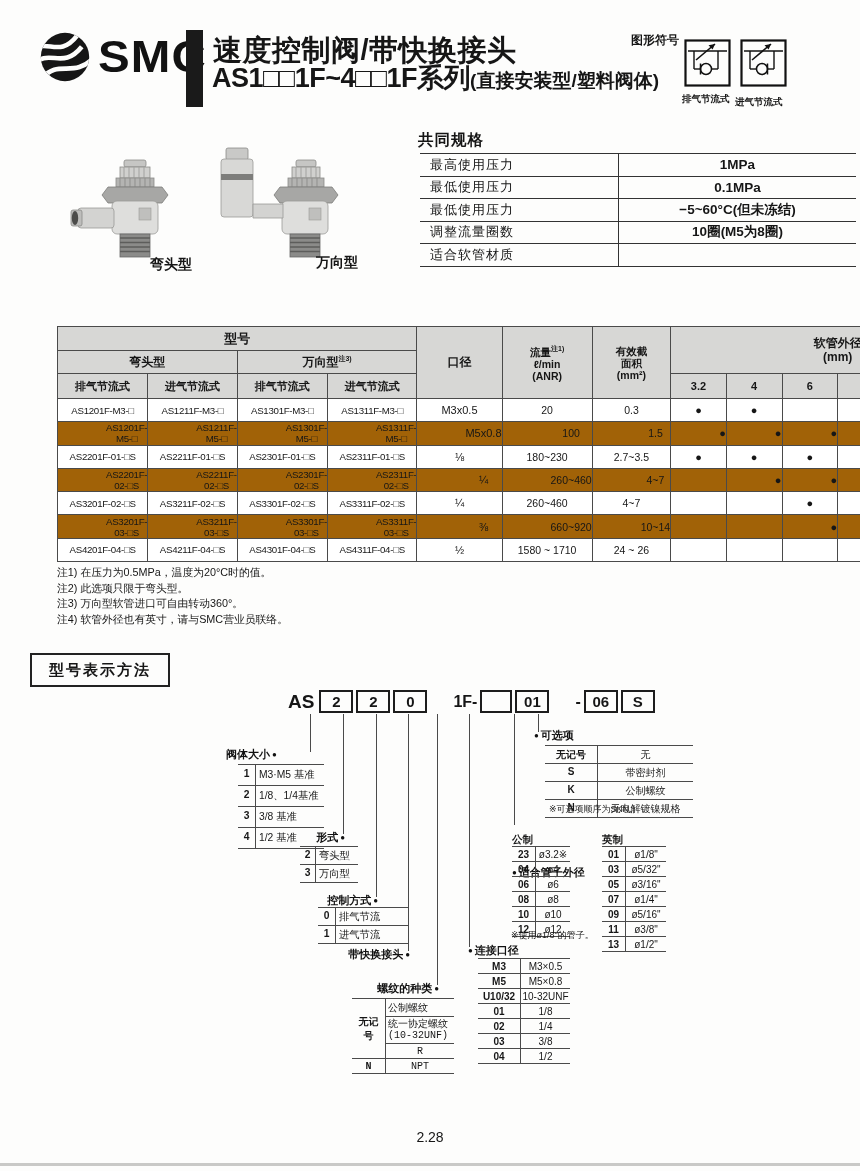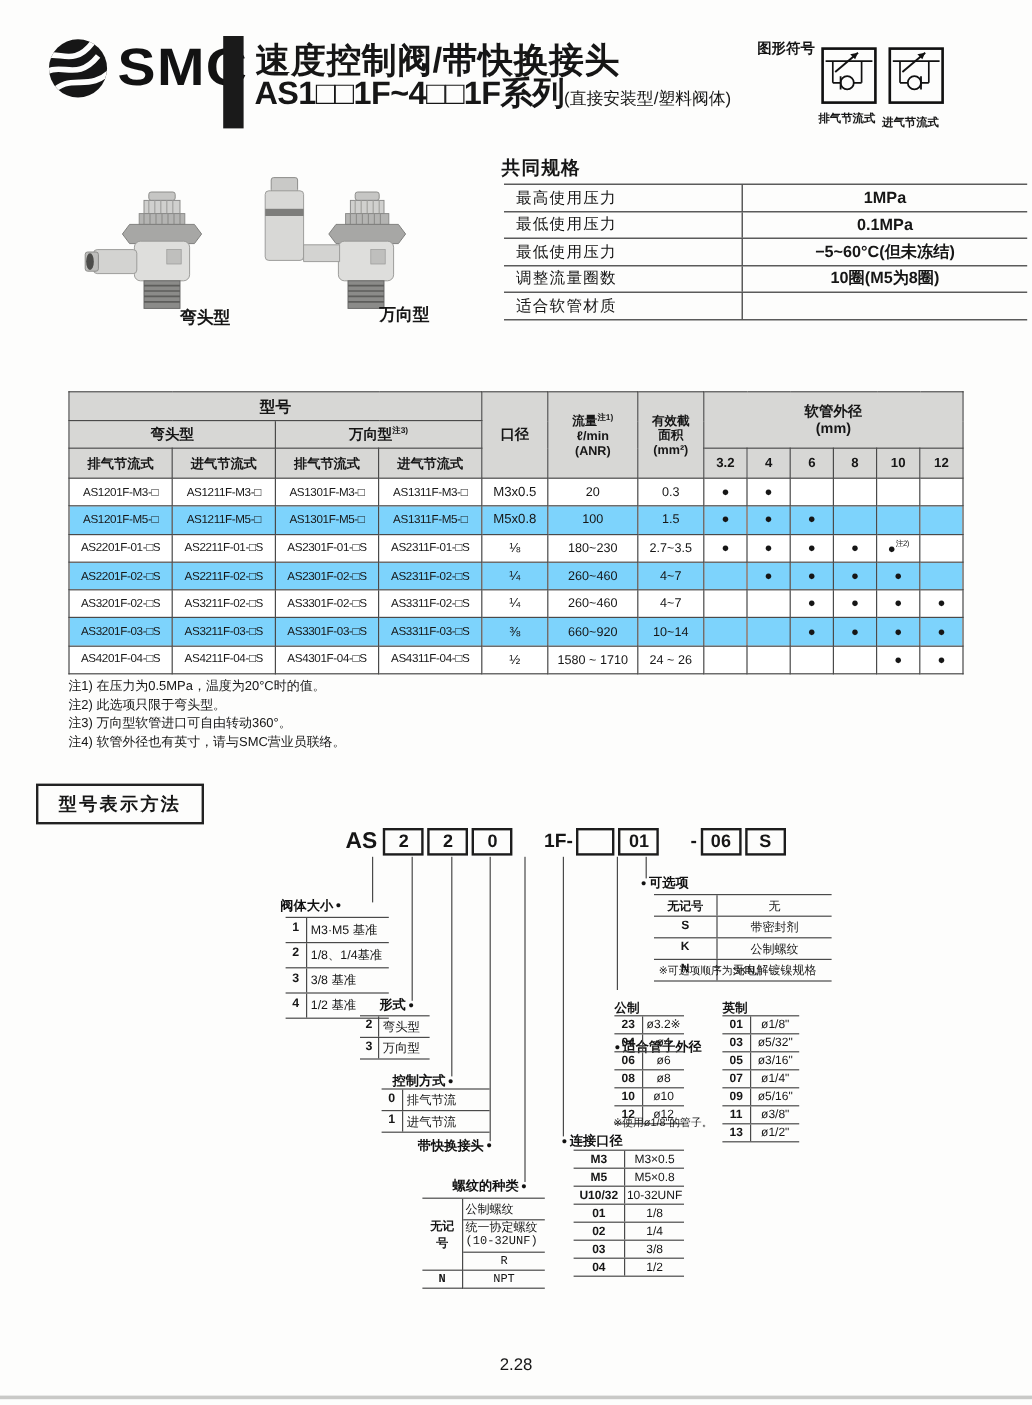--- a/index.html
+++ b/index.html
@@ -6,21 +6,21 @@
   .page{position:relative;width:860px;height:1171px;background:#fdfdfc;margin:0 auto;overflow:hidden;
         font-family:"Liberation Sans","DejaVu Sans",sans-serif;color:#161616;}
 
   
   .logo{position:absolute;left:38px;top:30px;display:flex;align-items:center;gap:6px;}
   .logo-text{font-size:44px;font-weight:900;letter-spacing:1px;color:#121212;transform:scaleX(1.08);transform-origin:left;}
   .title-bar{position:absolute;left:186px;top:30px;width:17px;height:77px;background:#1a1a1a;}
   .t1{position:absolute;left:213px;top:31px;font-size:29px;font-weight:bold;letter-spacing:0.5px;}
   .t2{position:absolute;left:212px;top:60px;white-space:nowrap;}
   .t2 .series{font-size:27px;font-weight:bold;letter-spacing:-0.5px;}
-  .t2 .suffix{font-size:14px;font-weight:normal;}
+  .t2 .suffix{font-size:19px;font-weight:bold;}
   .sym-label{position:absolute;left:631px;top:32px;font-size:12px;font-weight:bold;}
   .sym{position:absolute;top:39px;}
   .sym1{left:684px;} .sym2{left:740px;}
   .sym-cap{position:absolute;top:93px;font-size:9.5px;font-weight:bold;}
   .cap1{left:682px;} .cap2{left:735px;top:96px;}
 
   
   .photo{position:absolute;}
   .photo-label{position:absolute;font-size:14px;font-weight:bold;}
 
@@ -40,21 +40,21 @@
   .h-model{font-size:13px;height:23px;}
   .h2{font-size:12px;height:22px;}
   .h3{font-size:11px;height:24px;}
   .h-bore{font-size:12px;}
   .hflow{font-size:10.5px;line-height:12px;}
   .harea{font-size:10.5px;line-height:12px;}
   .htube{font-size:12px;line-height:14px;}
   .sz{font-size:11px;}
   .hnote{font-size:7px;font-weight:bold;}
   table.mt tbody td{height:22.3px;font-size:10.5px;background:#fff;}
-  table.mt tbody tr.alt td{background:#7dd3fc;}
+  table.mt tbody tr.alt td{background:#a16207;padding-left:48px;}
   table.mt td.mcell{font-size:9.7px;letter-spacing:-0.3px;}
   table.mt td.bore{font-size:11px;}
   table.mt td.dot{font-size:11px;}
   sup.dnote{font-size:6.5px;vertical-align:6px;letter-spacing:-0.5px;}
 
   
   .notes{position:absolute;left:57px;top:565px;font-size:10.8px;}
   .note-line{line-height:15.5px;}
 
   
@@ -396,21 +396,21 @@
 
   <div class="vl" style="left:310px;top:714px;height:38px;"></div>
   <div class="vl" style="left:343px;top:714px;height:120px;"></div>
   <div class="vl" style="left:376px;top:714px;height:183px;"></div>
   <div class="vl" style="left:408px;top:714px;height:237px;"></div>
   <div class="vl" style="left:437px;top:714px;height:271px;"></div>
   <div class="vl" style="left:469px;top:714px;height:233px;"></div>
   <div class="vl" style="left:514px;top:714px;height:111px;"></div>
   <div class="vl" style="left:538px;top:714px;height:18px;"></div>
 
-  <div class="dlab" style="left:216px;top:747px;width:88px;text-align:center;"><span>阀体大小</span><span class="b">●</span></div>
+  <div class="dlab" style="left:226px;top:747px;width:88px;text-align:left;"><span>阀体大小</span><span class="b">●</span></div>
   <div class="dlab" style="left:270px;top:830px;width:77px;text-align:right;"><span>形式</span><span class="b">●</span></div>
   <div class="dlab" style="left:288px;top:893px;width:92px;text-align:right;"><span>控制方式</span><span class="b">●</span></div>
   <div class="dlab" style="left:316px;top:947px;width:96px;text-align:right;"><span>带快换接头</span><span class="b">●</span></div>
   <div class="dlab" style="left:352px;top:981px;width:89px;text-align:right;"><span>螺纹的种类</span><span class="b">●</span></div>
   <div class="dlab" style="left:466px;top:943px;"><span class="b">●</span><span>连接口径</span></div>
   <div class="dlab" style="left:510px;top:821px;margin-top:44px;"><span class="b">●</span><span>适合管子外径</span></div>
   <div class="dlab" style="left:532px;top:728px;"><span class="b">●</span><span>可选项</span></div>
 
   <div class="kv kv-body">
       <div class="kv-row">

